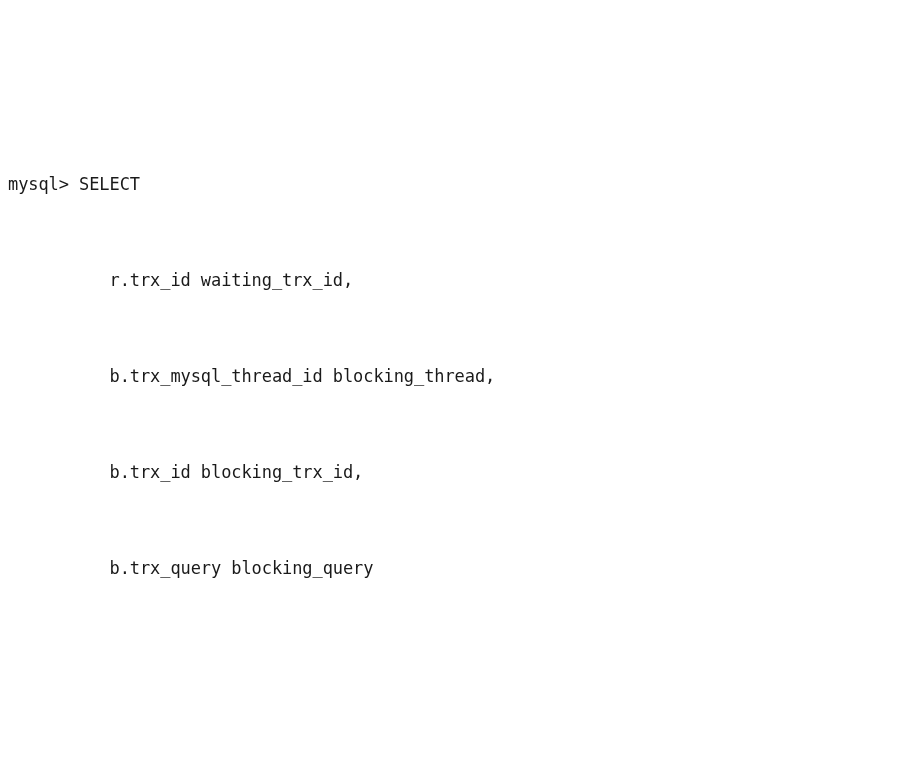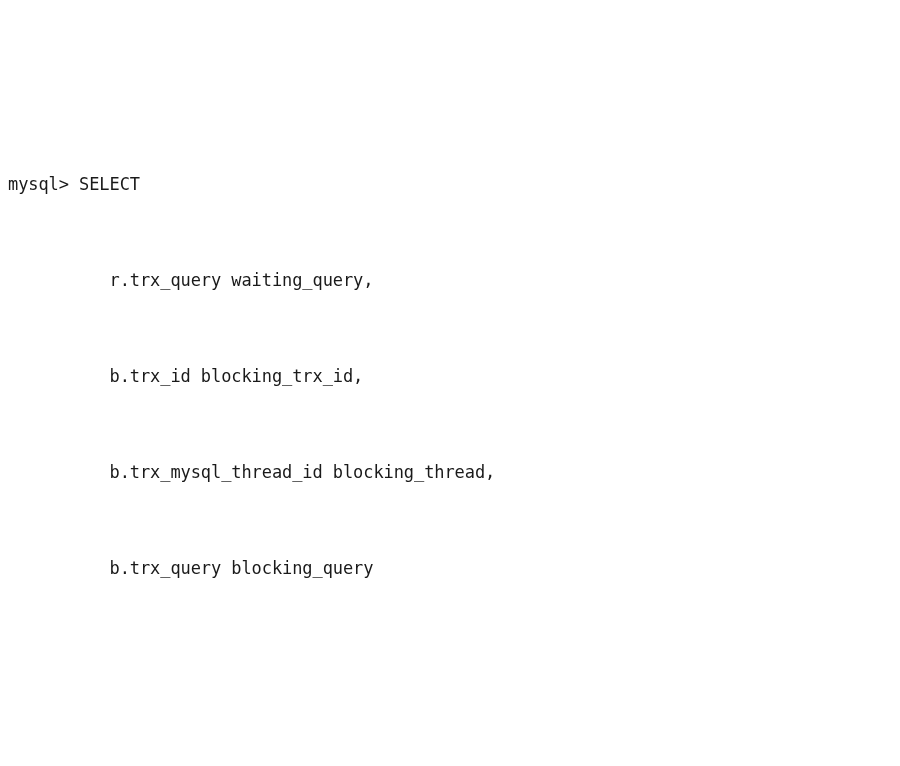--- a/index.html
+++ b/index.html
@@ -36,23 +36,23 @@
     white-space: pre;
   }
 </style>
 </head>
 <body>
 
 <div id="terminal" style="letter-spacing: -0.085px;">
 
   <div class="sql-block">
     <div class="line">mysql&gt; SELECT</div>
-    <div class="line">          r.trx_query waiting_query,</div>
+    <div class="line">          r.trx_id waiting_trx_id,</div>
+    <div class="line">          b.trx_mysql_thread_id blocking_thread,</div>
     <div class="line">          b.trx_id blocking_trx_id,</div>
-    <div class="line">          b.trx_mysql_thread_id blocking_thread,</div>
     <div class="line">          b.trx_query blocking_query</div>
     
     
     
     
     
   </div>
 
   
 

